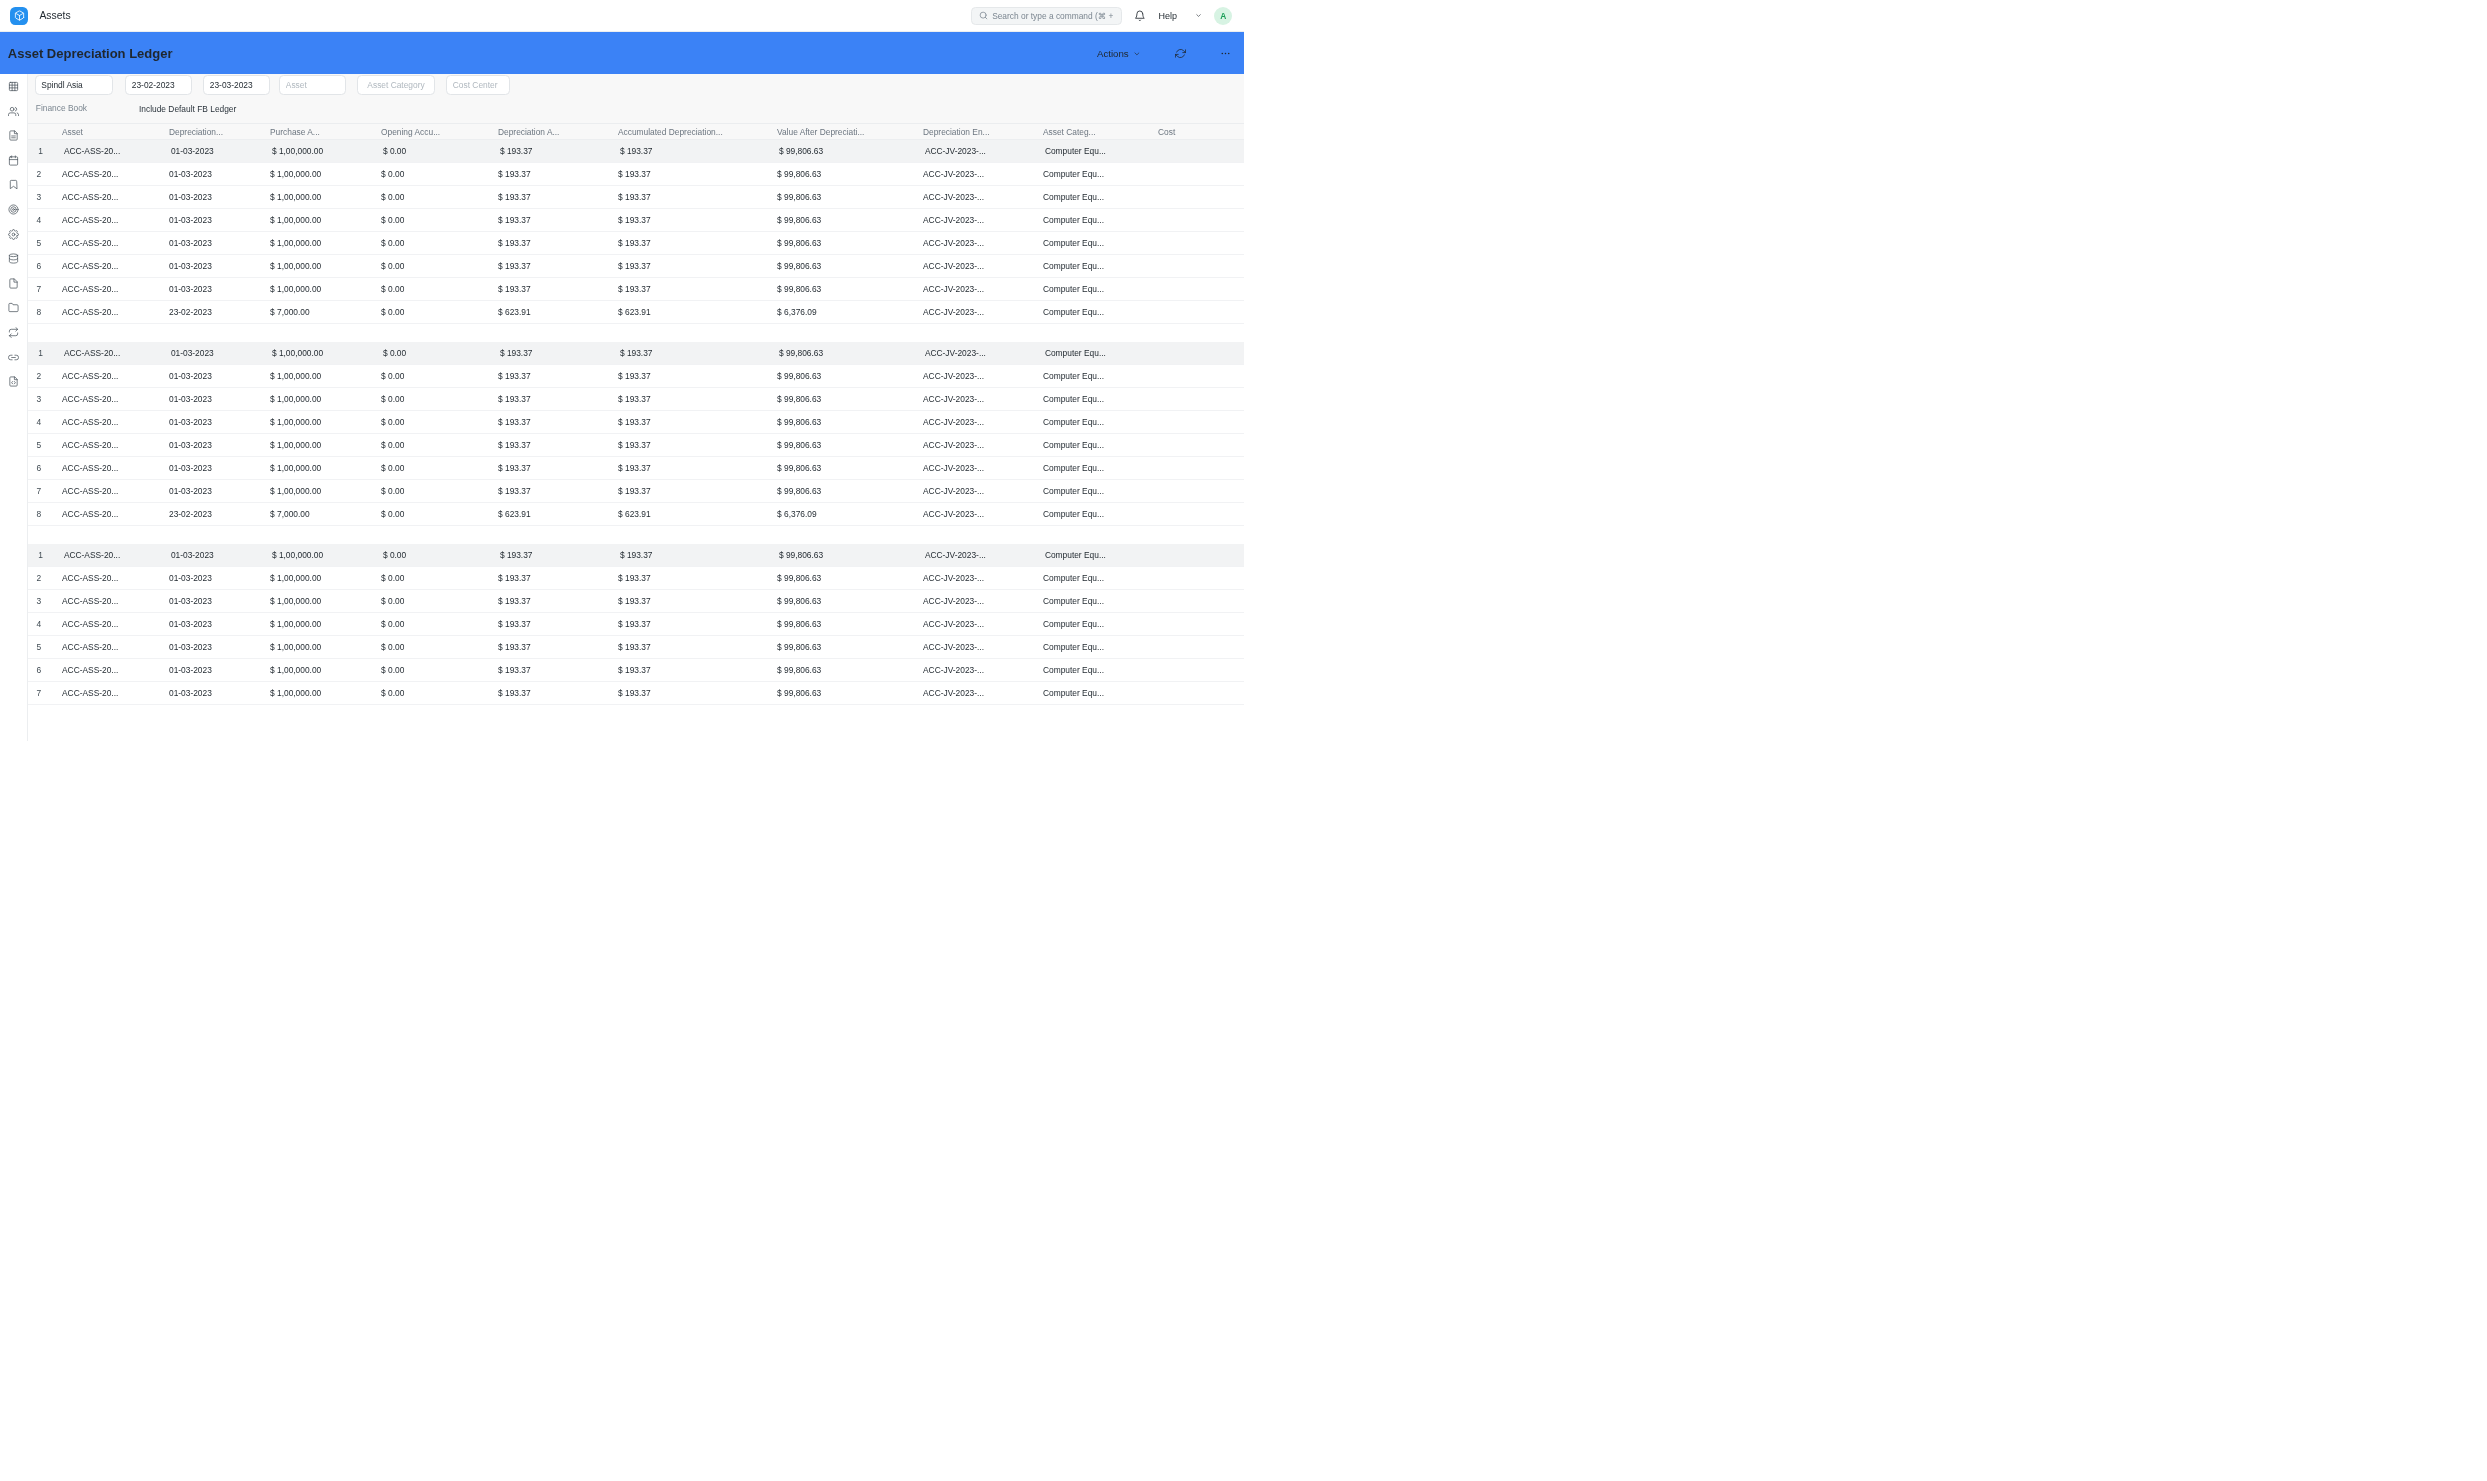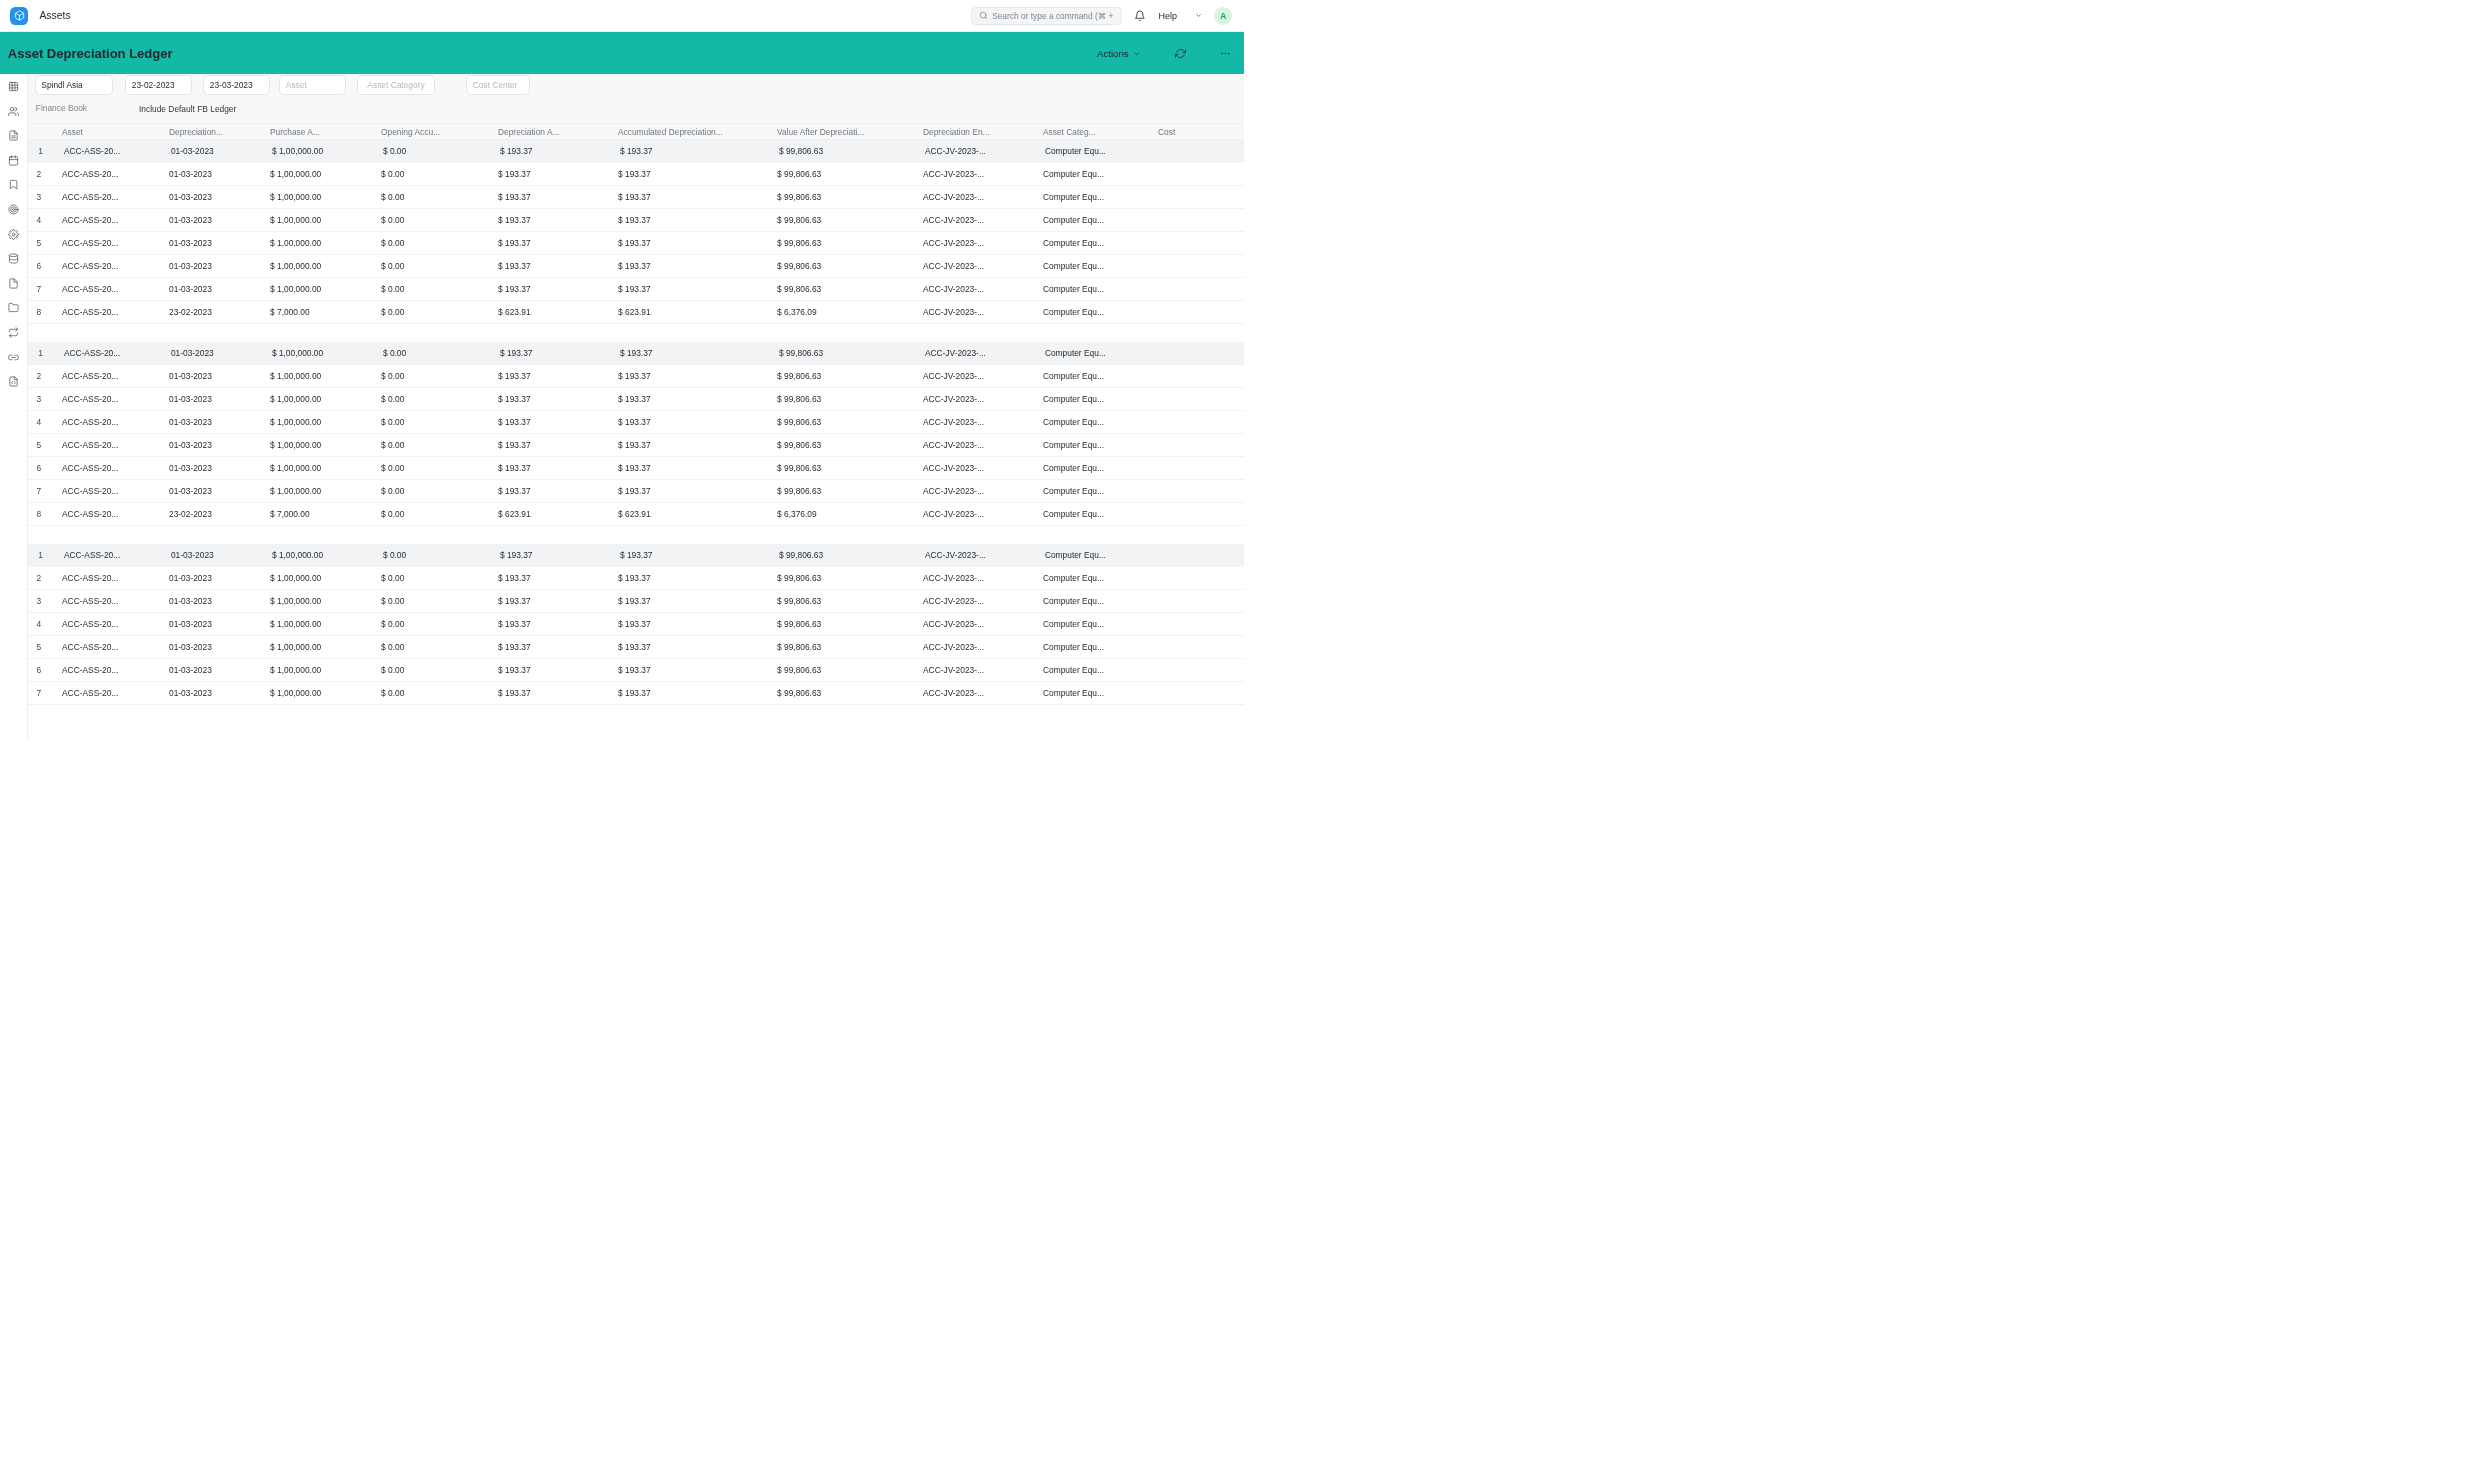--- a/index.html
+++ b/index.html
@@ -17,21 +17,21 @@
   .searchbox input { border:none; background:transparent; outline:none; font-size:8.4px; color:#7b8690; width:100%; font-family:inherit; }
   .searchbox input::placeholder { color:#7b8690; opacity:1; }
   .iconbtn { background:none; border:none; cursor:pointer; display:flex; align-items:center; }
   .iconbtn svg { fill:none; stroke:#1f272e; stroke-width:1.7; stroke-linecap:round; stroke-linejoin:round; }
   .bell svg { width:11.7px; height:11.7px; }
   .help { display:flex; align-items:center; gap:18px; font-size:9px; color:#1f272e; background:none; border:none; font-family:inherit; cursor:pointer; }
   .help svg { width:7.1px; height:7.1px; stroke:#1f272e; fill:none; stroke-width:2; stroke-linecap:round; stroke-linejoin:round; }
   .avatar { width:18px; height:18px; border-radius:50%; background:#d7f3e3; color:#1a9e57; font-size:8.4px; font-weight:600; display:flex; align-items:center; justify-content:center; cursor:pointer; }
 
   
-  .pagehead { height:43px; display:flex; align-items:center; padding:0 13px 0 7.8px; background:#14b8a6; }
+  .pagehead { height:43px; display:flex; align-items:center; padding:0 13px 0 7.8px; background:#3b82f6; }
   .page-title { font-size:13px; font-weight:600; }
   .pagehead-right { margin-left:auto; display:flex; align-items:center; gap:34px; }
   .actions-btn { display:flex; align-items:center; gap:4.5px; font-size:9.7px; color:#1f272e; background:none; border:none; font-family:inherit; cursor:pointer; }
   .actions-btn svg { width:7.8px; height:7.8px; stroke:#1f272e; fill:none; stroke-width:2; stroke-linecap:round; stroke-linejoin:round; }
   .refresh svg { width:11px; height:11px; }
   .menu-dots svg { width:11px; height:11px; fill:#1f272e; stroke:none; }
 
   
   .main { position:absolute; top:74px; left:0; right:0; bottom:0; display:flex; }
   .sidebar { width:28px; flex:none; border-right:0.6px solid #eceef0; display:flex; flex-direction:column; align-items:center; padding-top:7.1px; gap:13.6px; background:#fff; }
@@ -42,21 +42,21 @@
 
   
   .filters { height:50px; background:#f8f8f8; border-bottom:0.6px solid #ebedef; position:relative; }
   .fbox { position:absolute; top:1.3px; height:19.4px; background:#fff; border:0.6px solid #e2e5e8; border-radius:4.5px; font-size:8.4px; padding:0 5.8px; color:#1f272e; font-family:inherit; outline:none; }
   .fbox::placeholder { color:#b0b8bf; opacity:1; }
   .f-company { left:6.5px;  width:78px; }
   .f-from    { left:97px; width:67px; }
   .f-to      { left:175px; width:67px; }
   .f-asset   { left:251px; width:67px; }
   .f-cat     { left:329px; width:78px;text-align:center; }
-  .f-cc      { left:418px; width:64px;margin-left:20px; }
+  .f-cc      { left:418px; width:64px; }
   .finance-book { position:absolute; top:28.5px; left:7.8px; width:84px; font-size:8.4px; color:#7b8690; background:transparent; border:none; outline:none; font-family:inherit; }
   .finance-book::placeholder { color:#7b8690; opacity:1; }
   .include-label { position:absolute; top:30px; left:111px; font-size:8.4px; color:#2b343c; cursor:pointer; }
 
   
   .thead { position:absolute; top:50px; left:0; right:0; height:16px; background:#f8f8f8; border-bottom:0.6px solid #eceef0; display:flex; align-items:center; font-size:8.4px; color:#6c7680; }
   .tbody { position:absolute; top:66px; left:0; right:0; bottom:19.4px; overflow:hidden; background:#fff; }
   .trow { display:flex; align-items:center; height:23px; border-bottom:0.6px solid #f1f2f4; font-size:8.4px; background:#fff; }
   .trow.group { background:#f2f3f4; padding-left:1.9px; }
   .spacer { height:18px; background:#fff; }

